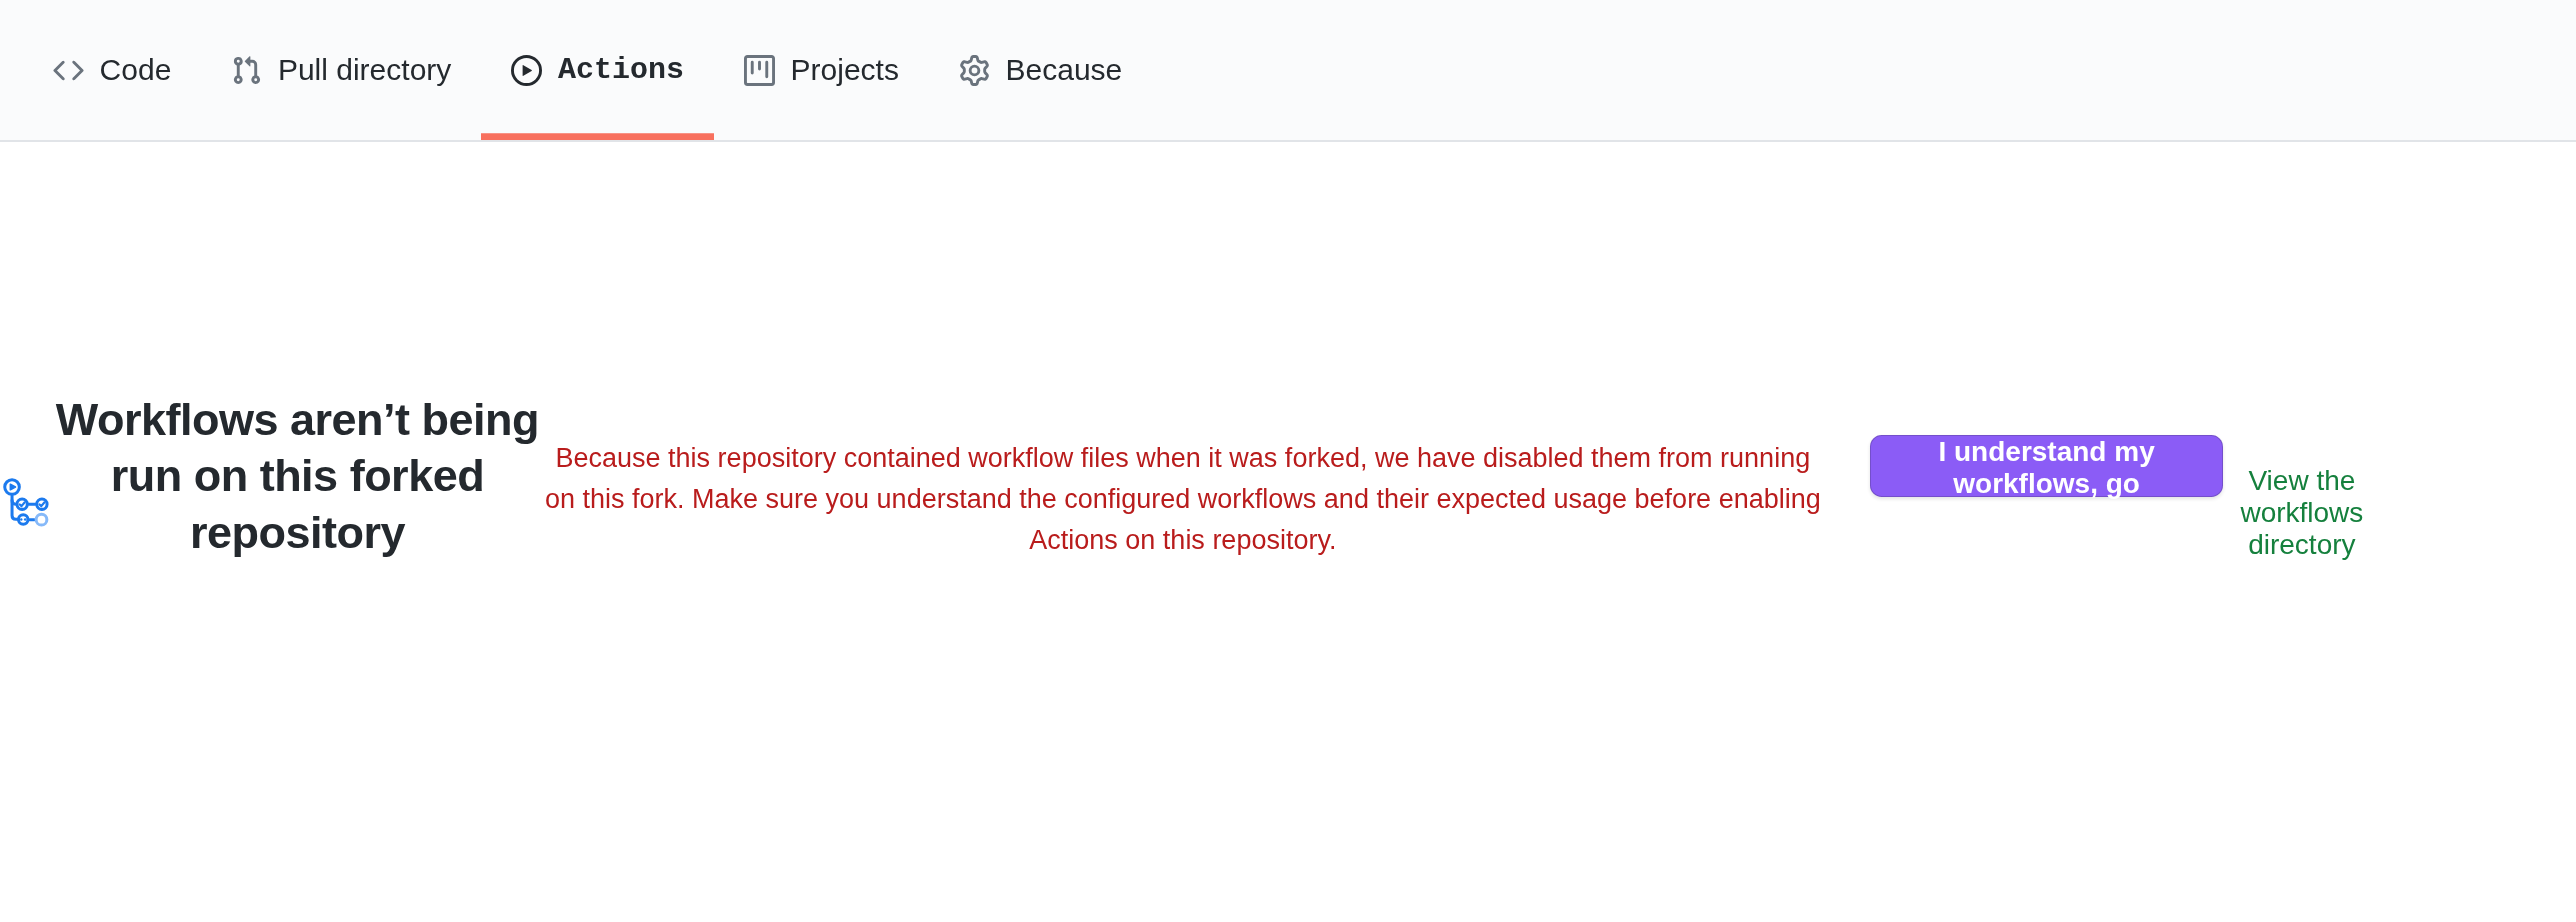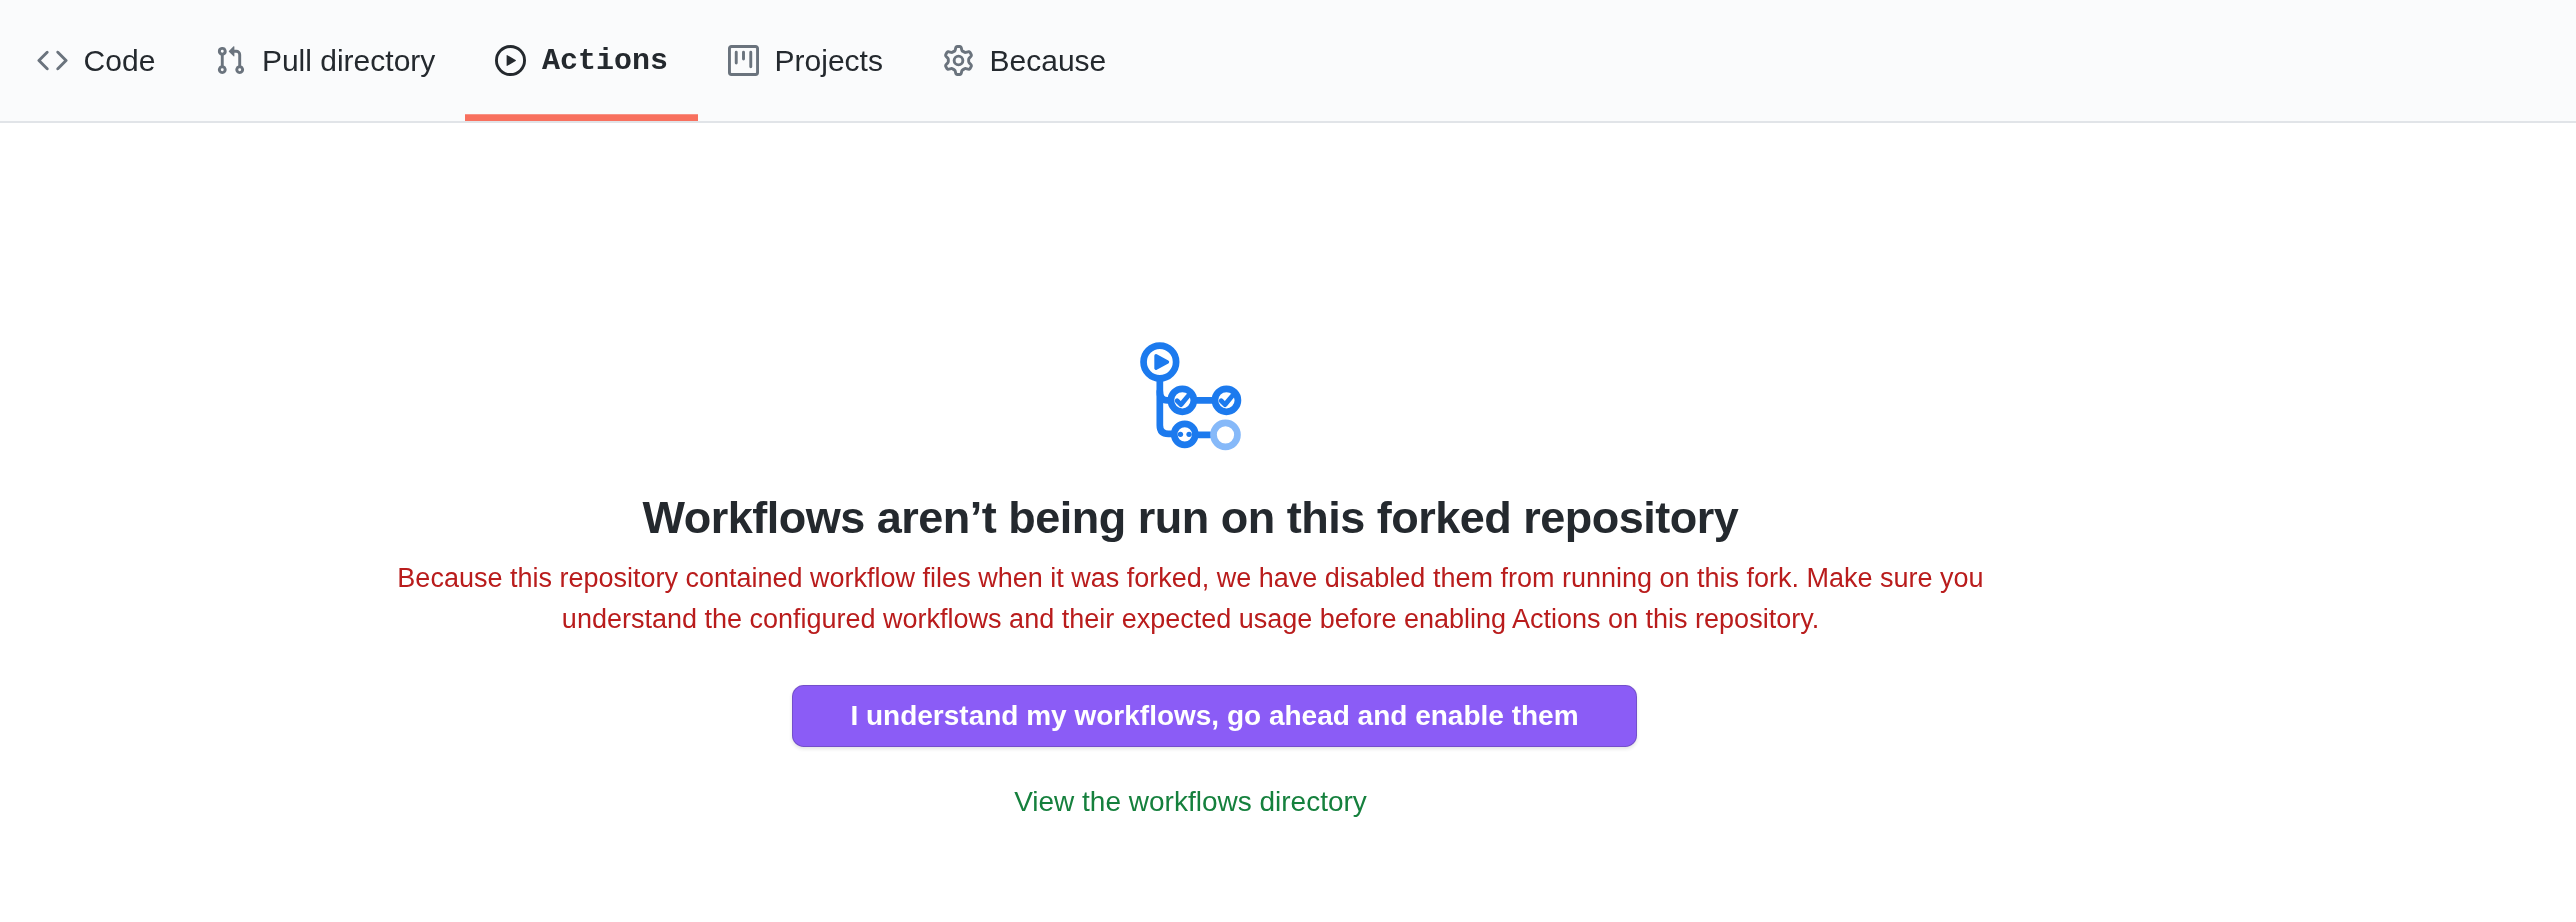--- a/index.html
+++ b/index.html
@@ -6,26 +6,26 @@
   html, body {
     margin: 0; padding: 0;
     width: 2576px; height: 923px;
     background: #ffffff;
     font-family: "Liberation Sans", sans-serif;
     overflow: hidden;
   }
 
   
   .tabnav {
-    height: 123px;
+    height: 142px;
     background: #fafbfc;
     border-bottom: 2px solid #e1e4e8;
     display: flex;
     align-items: stretch;
-    padding-left: 7px;
+    padding-left: 23px;
   }
   .tab {
     display: flex;
     align-items: center;
     gap: 15.6px;
     padding: 0 30px;
     font-size: 30px;
     color: #24292e;
     text-decoration: none;
     cursor: pointer;
@@ -36,22 +36,21 @@
     font-weight: 700;
     box-shadow: inset 0 -6.8px 0 0 #f8705e;
     font-family: Liberation Mono, monospace;
   }
   .tab.active .octicon { fill: #24292e; }
 
   
   .main {
     margin-right: 195px; 
     display: flex;
-    flex-direction: column;
-    align-items: center;
+    align-items: flex-end;
     text-align: center;
     padding-top: 215px;
   }
   .illustration { width: 115px; height: 117px; }
   .blankslate-heading {
     margin: 35px 0 0 0;
     font-size: 45px;
     line-height: 1.25;
     font-weight: 700;
     letter-spacing: -0.5px;

